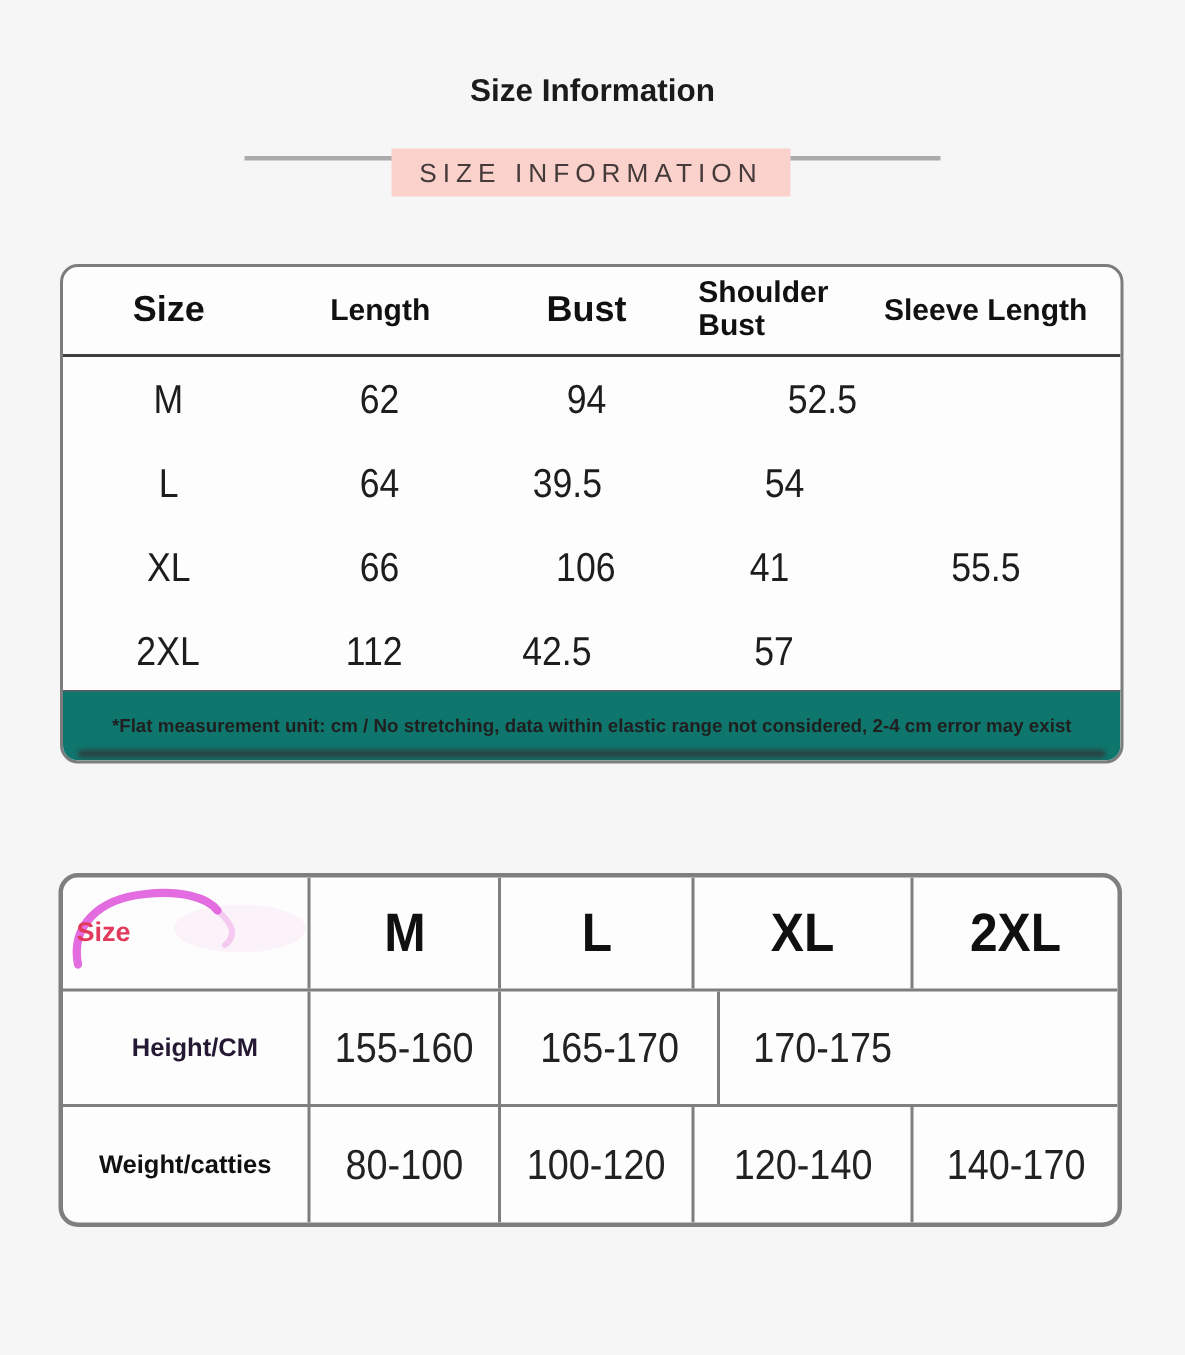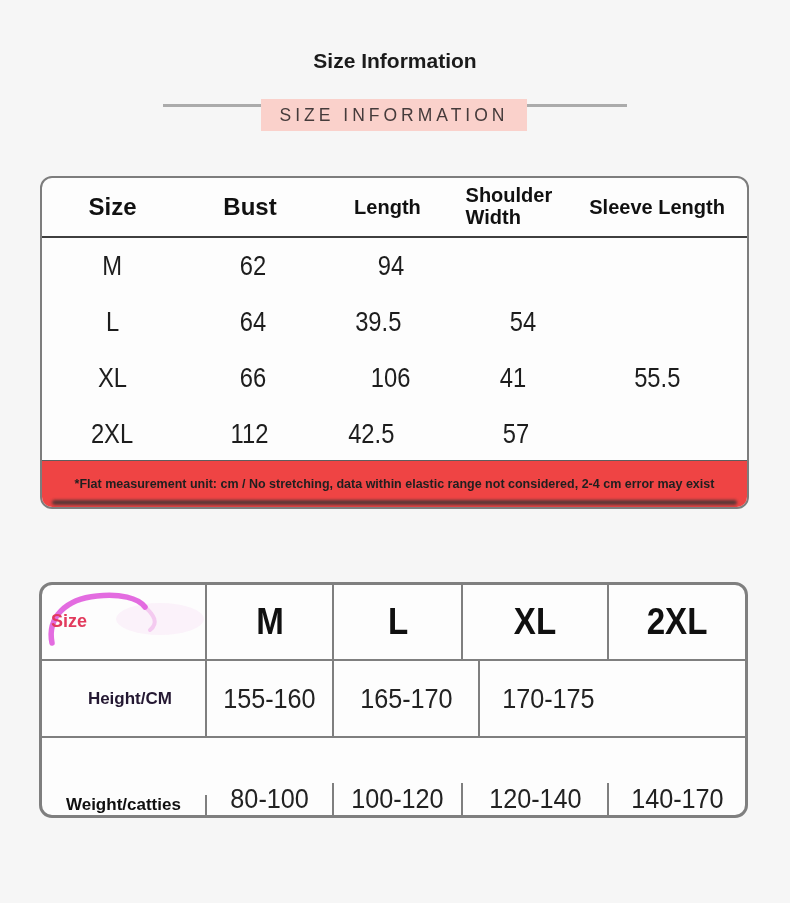--- a/index.html
+++ b/index.html
@@ -21,30 +21,30 @@
   .st-header{display:flex;height:58px;align-items:center;border-bottom:2px solid #3f3f3f;}
   .st-row{display:flex;height:56px;align-items:center;}
   .st-c{text-align:center;}
   .c1{width:20%}.c2{width:20%}.c3{width:19%}.c4{width:15.5%}.c5{width:25.5%}
   .h-big{font-size:24px;font-weight:bold;color:#111;}
   .h-small{font-size:20px;font-weight:bold;color:#111;}
   .h-shoulder{display:inline-block;width:94px;text-align:left;line-height:1.08;}
   .num{display:inline-block;transform:scaleX(.88);font-size:27px;color:#1d1d1d;white-space:nowrap;}
   .st-note{position:absolute;left:0;right:0;bottom:0;height:46px;border-top:1.5px solid #5e5e5e;
            display:flex;align-items:center;justify-content:center;
-           font-size:12.5px;font-weight:bold;color:#1f1f1f;background:#ef4444;}
+           font-size:12.5px;font-weight:bold;color:#1f1f1f;background:#0f766e;}
   .smudge{position:absolute;left:10px;right:10px;bottom:2px;height:5px;background:#333;
           filter:blur(1.6px);opacity:.8;border-radius:3px;z-index:2;}
 
   
   .rec-table{position:absolute;top:582px;left:39px;width:709px;height:236px;
              border:3px solid #7f7f7f;border-radius:13px;background:#fdfdfd;
              box-sizing:border-box;display:flex;flex-direction:column;overflow:hidden;}
   .rt-row{display:flex;box-sizing:border-box;border-bottom:2.5px solid #7f7f7f;}
-  .rt-row:last-child{border-bottom:none;align-items:flex-end;}
+  .rt-row:last-child{border-bottom:none;}
   .rt-h{height:76px}.rt-m{height:77px}.rt-b{flex:1}
   .rt-c{box-sizing:border-box;border-right:2.5px solid #7f7f7f;
         display:flex;align-items:center;justify-content:center;}
   .rt-c:last-child{border-right:none;}
   .rc1{width:23.45%}.rc2{width:18.15%}.rc3{width:18.3%}.rc4{width:20.75%}.rc5{width:19.35%}
   .corner-cell{position:relative;flex-direction:column;align-items:flex-start;
                justify-content:center;padding-left:9px;}
   .corner-label{font-size:18px;font-weight:bold;color:#e23a5d;line-height:1.22;
                 position:relative;z-index:2;}
   .arc-svg{position:absolute;left:0;top:2px;z-index:1;}
@@ -61,30 +61,31 @@
   <div class="title">Size Information</div>
 
   <div class="banner-line"></div>
   <div class="banner">
     <span>SIZE INFORMATION</span>
   </div>
 
   <div class="size-table">
     <div class="st-header">
       <div class="st-c c1"><span class="h-big">Size</span></div>
+      <div class="st-c c2"><span class="h-small">Length</span></div>
       <div class="st-c c3"><span class="h-big">Bust</span></div>
-      <div class="st-c c2"><span class="h-small">Length</span></div>
-      <div class="st-c c4"><span class="h-small h-shoulder">Shoulder Width</span></div>
+      <div class="st-c c4"><span class="h-small h-shoulder">Shoulder Bust</span></div>
       <div class="st-c c5"><span class="h-small">Sleeve Length</span></div>
     </div>
 
     <div class="st-row">
       <div class="st-c c1"><span class="num">M</span></div>
       <div class="st-c c2"><span class="num">62</span></div>
       <div class="st-c c3"><span class="num">94</span></div>
+      <div class="st-c c5"><span class="num">52.5</span></div>
     </div>
     <div class="st-row">
       <div class="st-c c1"><span class="num">L</span></div>
       <div class="st-c c2"><span class="num">64</span></div>
       <div class="st-c c4"><span class="num">39.5</span></div>
       <div class="st-c c5"><span class="num">54</span></div>
     </div>
     <div class="st-row">
       <div class="st-c c1"><span class="num">XL</span></div>
       <div class="st-c c2"><span class="num">66</span></div>

